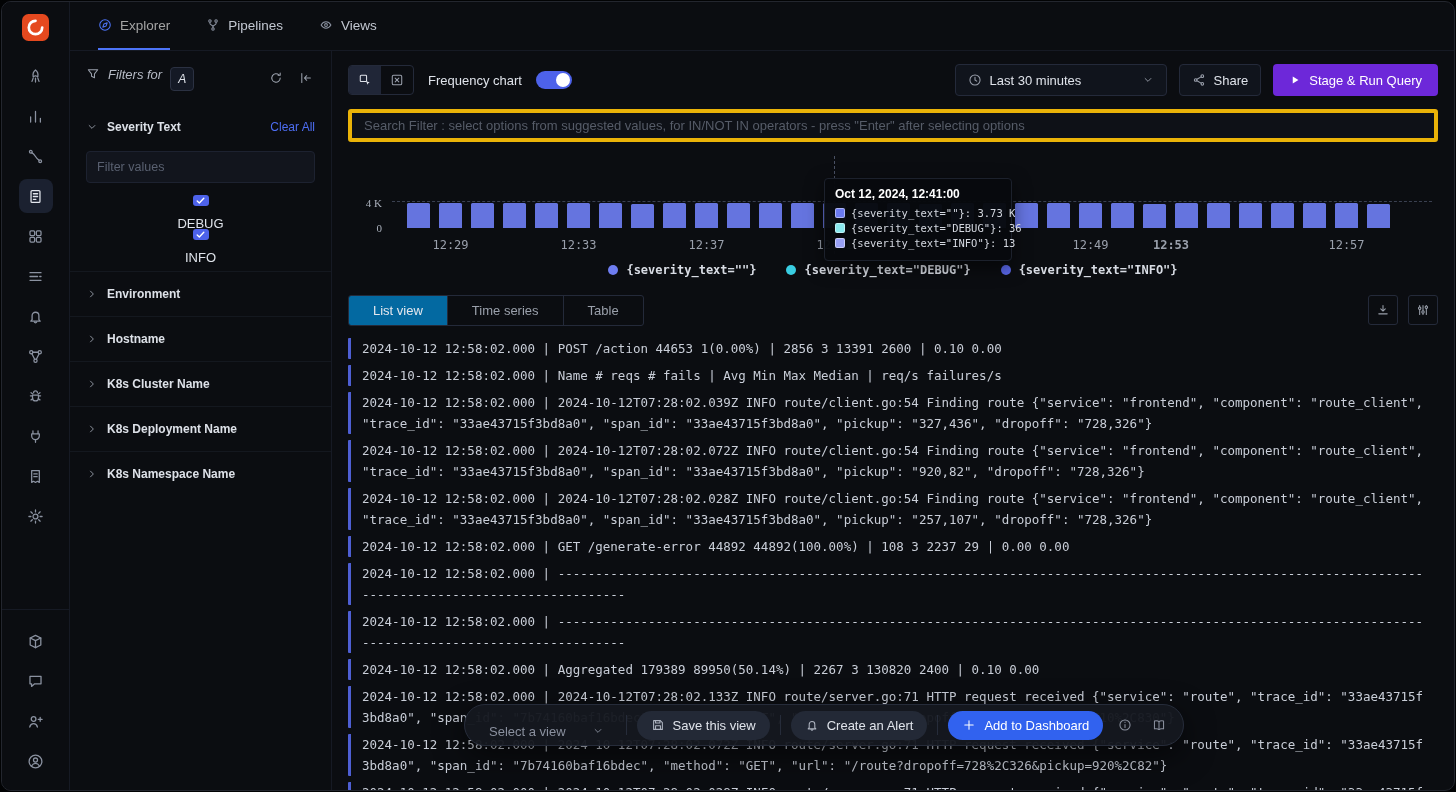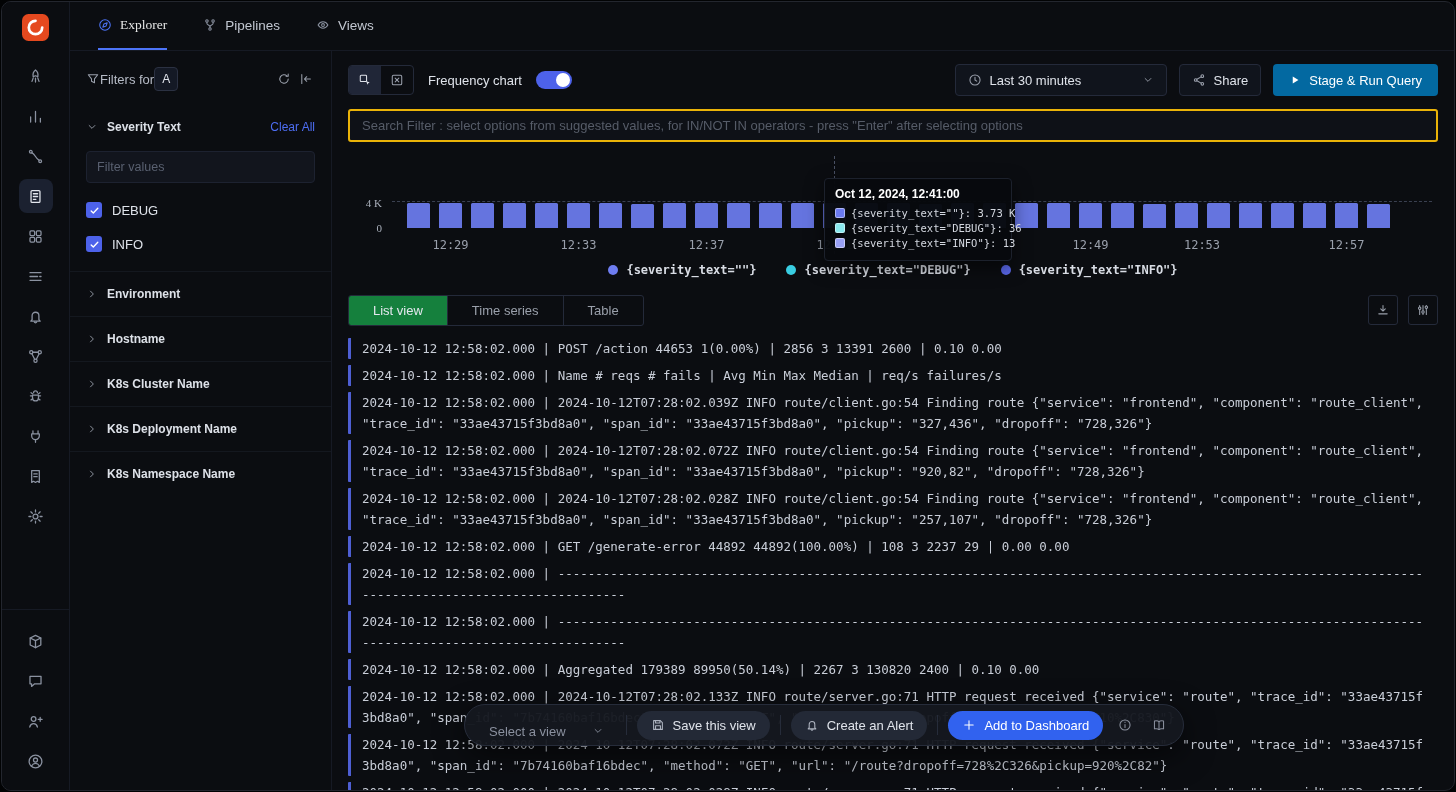--- a/index.html
+++ b/index.html
@@ -26,47 +26,47 @@
   .i14 { width:14px; height:14px; }
   .i12 { width:12px; height:12px; }
 
   
   .right-col { flex:1; display:flex; flex-direction:column; min-width:0; }
   .topnav { height:49px; border-bottom:1px solid #161a24; display:flex; align-items:center;
     padding:0 28px; gap:36px; flex:0 0 49px; }
   .top-tab { display:flex; align-items:center; gap:8px; font-size:13.5px; color:#c2c7d1;
     height:100%; cursor:pointer; border-bottom:2px solid transparent; }
   .top-tab .icon { color:#8b92a1; }
-  .top-tab.active { color:#e5e5e5; border-bottom-color:#4d74f8;font-family:Liberation Serif, serif; }
+  .top-tab.active { color:#a3a3a3; border-bottom-color:#4d74f8; }
   .top-tab.active .icon { color:#4d74f8; }
 
   .body-row { flex:1; display:flex; min-height:0; }
 
   
   .filters { width:262px; flex:0 0 262px; border-right:1px solid #161a24; overflow:hidden; }
-  .filters-head { display:flex; align-items:center; padding:16px 14px 14px 16px; }
+  .filters-head { display:flex; gap:8px; padding:16px 14px 14px 16px;font-style:italic; }
   .filters-head .icon { color:#9aa0ac; }
   .filters-title { font-size:13px; color:#b6bbc6; }
   .env-badge { min-width:24px; height:24px; padding:0 6px; border:1px solid #2b3142;
     background:#141925; border-radius:4px; display:flex; align-items:center; justify-content:center;
     font-size:12px; color:#dfe3ea; cursor:pointer; }
   .filters-head .spacer { flex:1; }
   .hd-icon-btn { width:22px; height:22px; display:flex; align-items:center; justify-content:center;
     color:#9aa0ac; cursor:pointer; }
   .filter-section { border-top:1px solid #14181f; padding:0 16px; }
   .filter-section:first-child { border-top:none; }
   .fs-head { display:flex; align-items:center; gap:9px; height:44px; cursor:pointer; }
   .fs-head .chev { color:#9aa0ac; flex:0 0 12px; }
   .fs-label { font-size:12px; font-weight:600; color:#dde1e8; }
   .clear-all { margin-left:auto; font-size:12px; color:#4d6df2; cursor:pointer; }
   .fs-input { width:100%; height:32px; background:#12151d; border:1px solid #1d2230;
     border-radius:4px; margin:2px 0 12px 0; padding:0 10px; font-size:12.5px; color:#dfe3ea;
     font-family:"Liberation Sans", sans-serif; outline:none; }
   .fs-input::placeholder { color:#596070; }
-  .fs-opt { display:flex; align-items:center; gap:10px; height:30px; cursor:pointer; margin-bottom:4px; }
+  .fs-opt { display:flex; align-items:center; gap:10px; height:30px; cursor:pointer; margin-bottom:4px;flex-direction:column; }
   .fs-opt:last-child { margin-bottom:12px; }
   .checkbox { width:16px; height:16px; border-radius:3px; background:#4d62ea; display:flex;
     align-items:center; justify-content:center; color:#fff; cursor:pointer; }
   .checkbox svg { width:11px; height:11px; }
   .opt-label { font-size:13px; color:#dfe3ea; }
 
   
   .main { flex:1; min-width:0; position:relative; padding:0 16px; display:flex; flex-direction:column; }
   .toolbar { margin-top:12px; display:flex; align-items:center; justify-content:space-between; height:34px; }
   .tb-left { display:flex; align-items:center; gap:14px; }
@@ -77,24 +77,24 @@
   .freq-label { font-size:13px; color:#dfe3ea; }
   .toggle { width:36px; height:18px; border-radius:10px; background:#4d62ea; position:relative; cursor:pointer; }
   .toggle .knob { position:absolute; top:2px; right:2px; width:14px; height:14px; border-radius:50%; background:#fff; }
   .tb-right { display:flex; align-items:center; gap:12px; }
   .select-box, .ghost-btn { height:32px; display:flex; align-items:center; gap:8px; padding:0 12px;
     background:#10141c; border:1px solid #242a3a; border-radius:4px; font-size:13px; color:#dfe3ea; cursor:pointer; }
   .select-box .icon, .ghost-btn .icon { color:#9aa0ac; }
   .select-box { min-width:212px; }
   .select-box .caret { margin-left:auto; }
   .primary-btn { height:32px; display:flex; align-items:center; gap:8px; padding:0 16px;
-    background:#0369a1; border-radius:4px; font-size:13px; color:#fff; cursor:pointer; }
+    background:#6d28d9; border-radius:4px; font-size:13px; color:#fff; cursor:pointer; }
 
   .search-row { margin-top:12px; }
-  .search-input { width:100%; height:33px; background:#0e1117; border:2px solid #eab308;
+  .search-input { width:100%; height:33px; background:#0e1117; border:4px solid #eab308;
     border-radius:3px; padding:0 12px; font-size:13px; color:#dfe3ea; outline:none;
     font-family:"Liberation Sans", sans-serif; }
   .search-input::placeholder { color:#565c68; }
 
   
   .chart-section { position:relative; margin-top:10px; height:106px; flex:0 0 106px; }
   .ylab { position:absolute; font-family:Liberation Serif, serif; font-size:11px; color:#aab0bc; text-align:right; width:32px; left:2px; }
   .ylab.y4 { bottom:49px; }
   .ylab.y0 { bottom:24px; }
   .plot { position:absolute; left:44px; right:6px; top:8px; bottom:30px; }
@@ -116,21 +116,21 @@
   .legend { display:flex; justify-content:center; gap:30px; align-items:center; height:24px; flex:0 0 24px; }
   .legend-item { display:flex; align-items:center; gap:8px; cursor:pointer;
     font-family:"DejaVu Sans Mono", monospace; font-size:12px; font-weight:700; color:#d8dce4; }
   .legend-dot { width:10px; height:10px; border-radius:50%; }
 
   
   .viewbar { margin-top:12px; display:flex; align-items:center; justify-content:space-between; flex:0 0 32px; }
   .view-tabs { display:flex; border:1px solid #242a3a; border-radius:3px; overflow:hidden; }
   .view-tab { padding:7px 24px; font-size:13px; color:#9aa0ab; cursor:pointer; border-left:1px solid #242a3a; }
   .view-tab:first-child { border-left:none; }
-  .view-tab.active { background:#15803d; color:#e4e7ee; }
+  .view-tab.active { background:#0369a1; color:#e4e7ee; }
   .view-actions { display:flex; gap:10px; }
   .sq-btn { width:30px; height:30px; border:1px solid #242a3a; border-radius:3px; display:flex;
     align-items:center; justify-content:center; color:#9aa0ab; cursor:pointer; }
 
   
   .logs { margin-top:12px; flex:1; overflow:hidden; padding-bottom:4px; }
   .log-row { border-left:3px solid #4e5fd3; border-radius:1px; padding:0 8px 0 11px; margin-bottom:6px;
     font-family:"DejaVu Sans Mono", monospace; font-size:12.5px; line-height:21px; color:#c9ced8;
     word-break:break-all; white-space:pre-wrap; cursor:pointer; }
 
@@ -545,21 +545,21 @@
               </div>
             <div class="crosshair"></div>
           </div>
           <div class="xticks" id="xticks">
               <div class="xtick" style="left: 58.5px;">12:29</div>
               <div class="xtick" style="left: 186.5px;">12:33</div>
               <div class="xtick" style="left: 314.5px;">12:37</div>
               <div class="xtick" style="left: 442.5px;">12:41</div>
               <div class="xtick" style="left: 570.5px;">12:45</div>
               <div class="xtick" style="left: 698.5px;">12:49</div>
-              <div class="xtick" style="left: 810px;">12:53</div>
+              <div class="xtick" style="left: 779px; font-weight: bold;">12:53</div>
               <div class="xtick" style="left: 954.5px;">12:57</div>
             </div>
           <div class="tooltip">
             <div class="tt-title">Oct 12, 2024, 12:41:00</div>
             <div id="tt-rows">
                 <div class="tt-row">
                   <span class="tt-sw" style="background:#6b7af0"></span>
                   <span>{severity_text=""}: 3.73 K</span>
                 </div>
                 <div class="tt-row">

